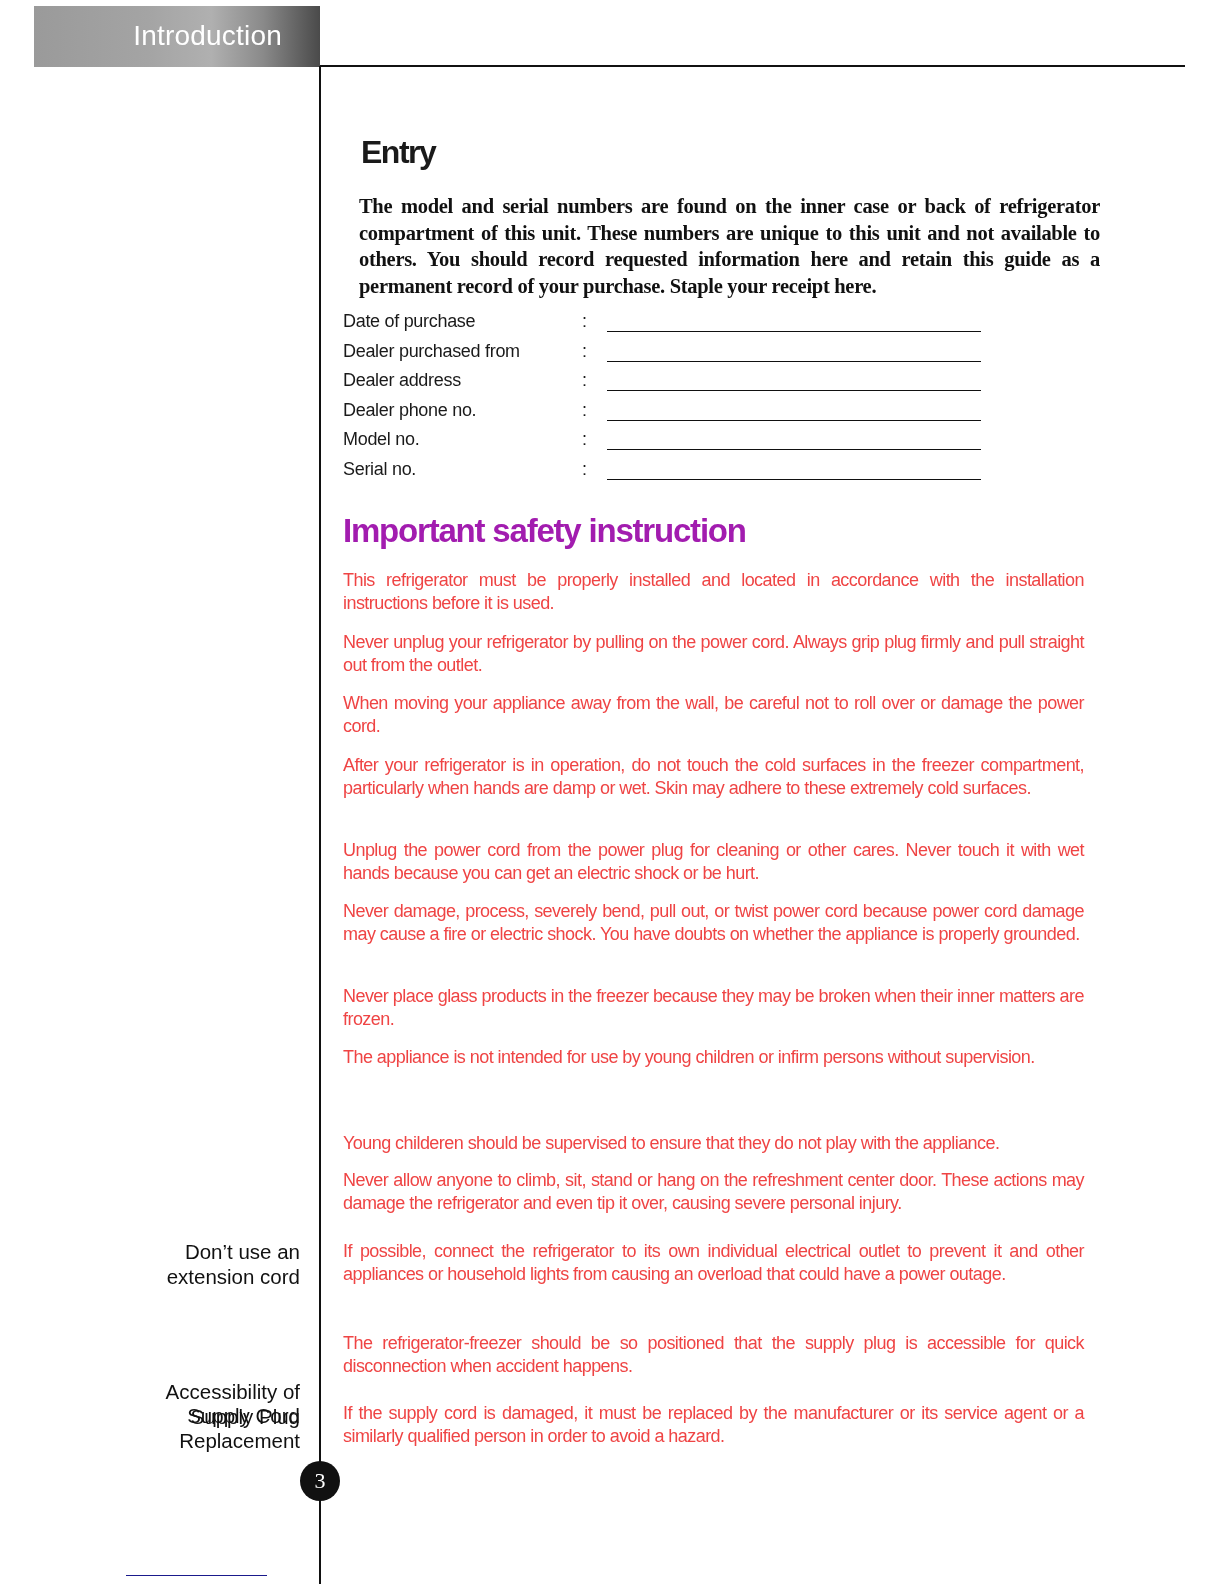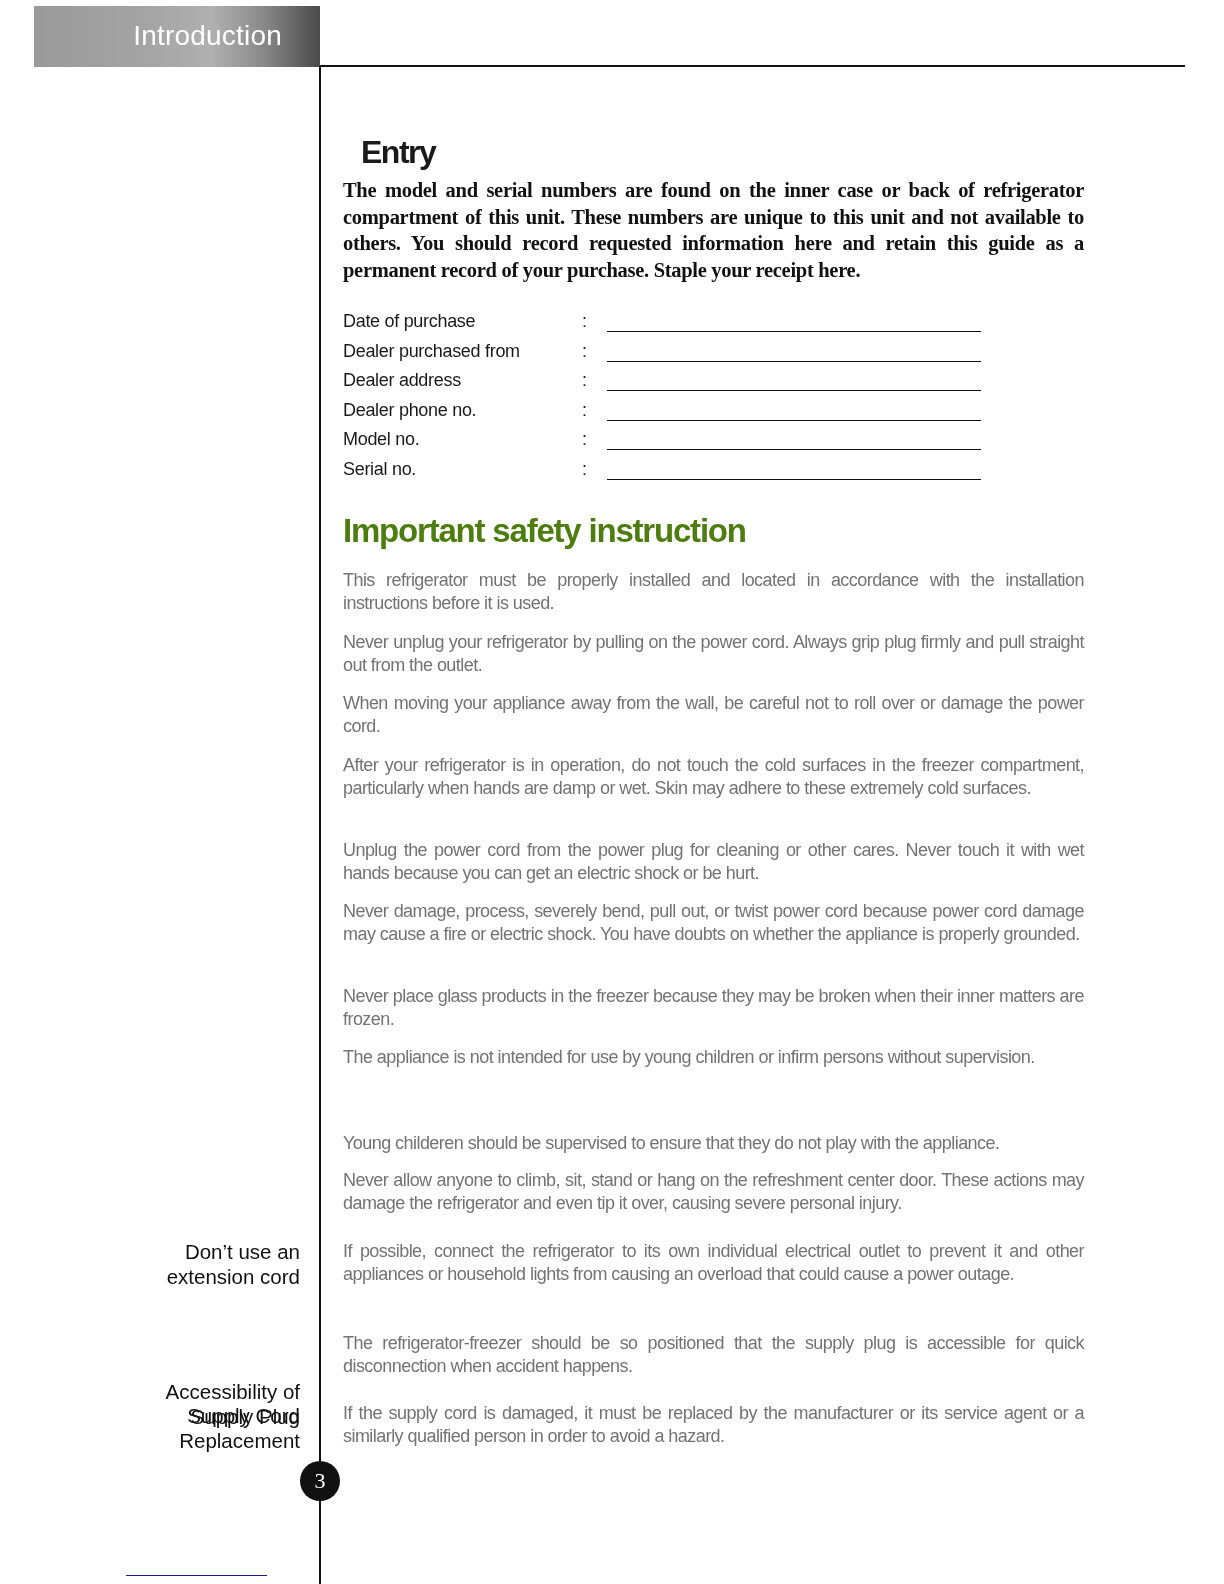--- a/index.html
+++ b/index.html
@@ -80,21 +80,21 @@
       font-weight: bold;
       font-size: 32px;
       letter-spacing: -1.5px;
       color: #1a1a1a;
     }
     .entry-intro {
       position: absolute;
       left: 343px;
       top: 177px;
       width: 741px;
-      margin: 0;
+      margin: 16px;
       font-family: "Liberation Serif", serif;
       font-weight: bold;
       font-size: 20.5px;
       line-height: 26.5px;
       text-align: justify;
       letter-spacing: -0.3px;
     }
     .form-rows {
       position: absolute;
       left: 343px;
@@ -135,33 +135,33 @@
     }
     .h-safety {
       position: absolute;
       left: 343px;
       top: 512px;
       margin: 0;
       font-family: "Liberation Sans", sans-serif;
       font-weight: bold;
       font-size: 33px;
       letter-spacing: -1.2px;
-      color: #4d7c0f;
+      color: #a21caf;
     }
     .para {
       position: absolute;
       left: 343px;
       width: 741px;
       margin: 0;
       font-family: "Liberation Sans", sans-serif;
       font-size: 18px;
       line-height: 23.3px;
       text-align: justify;
       letter-spacing: -0.55px;
-      color: #737373;
+      color: #ef4444;
     }
     .side-label {
       position: absolute;
       right: 924px;
       width: 200px;
       margin: 0;
       font-family: "Liberation Sans", sans-serif;
       font-weight: normal;
       font-size: 20.5px;
       line-height: 24.5px;
@@ -224,21 +224,21 @@
 <p class="para" style="top:900px;">Never damage, process, severely bend, pull out, or twist power cord because power cord damage may cause a fire or electric shock. You have doubts on whether the appliance is properly grounded.</p>
 <p class="para" style="top:985px;">Never place glass products in the freezer because they may be broken when their inner matters are frozen.</p>
 <p class="para" style="top:1046px; width:700px; text-align:left;">The appliance is not intended for use by young children or infirm persons without supervision.</p>
 <p class="para" style="top:1132px; width:680px; text-align:left;">Young childeren should be supervised to ensure that they do not play with the appliance.</p>
 <p class="para" style="top:1169px;">Never allow anyone to climb, sit, stand or hang on the refreshment center door. These actions may damage the refrigerator and even tip it over, causing severe personal injury.</p>
 
 <div class="side-label" style="top:1240px;">
   <div>Don’t use an</div>
   <div>extension cord</div>
 </div>
-<p class="para" style="top:1240px;">If possible, connect the refrigerator to its own individual electrical outlet to prevent it and other appliances or household lights from causing an overload that could cause a power outage.</p>
+<p class="para" style="top:1240px;">If possible, connect the refrigerator to its own individual electrical outlet to prevent it and other appliances or household lights from causing an overload that could have a power outage.</p>
 
 <div class="side-label" style="top:1335px;margin-top:45px;">
   <div>Accessibility of</div>
   <div>Supply Plug</div>
 </div>
 <p class="para" style="top:1332px;">The refrigerator-freezer should be so positioned that the supply plug is accessible for quick disconnection when accident happens.</p>
 
 <div class="side-label" style="top:1404px;">
   <div>Supply Cord</div>
   <div>Replacement</div>

